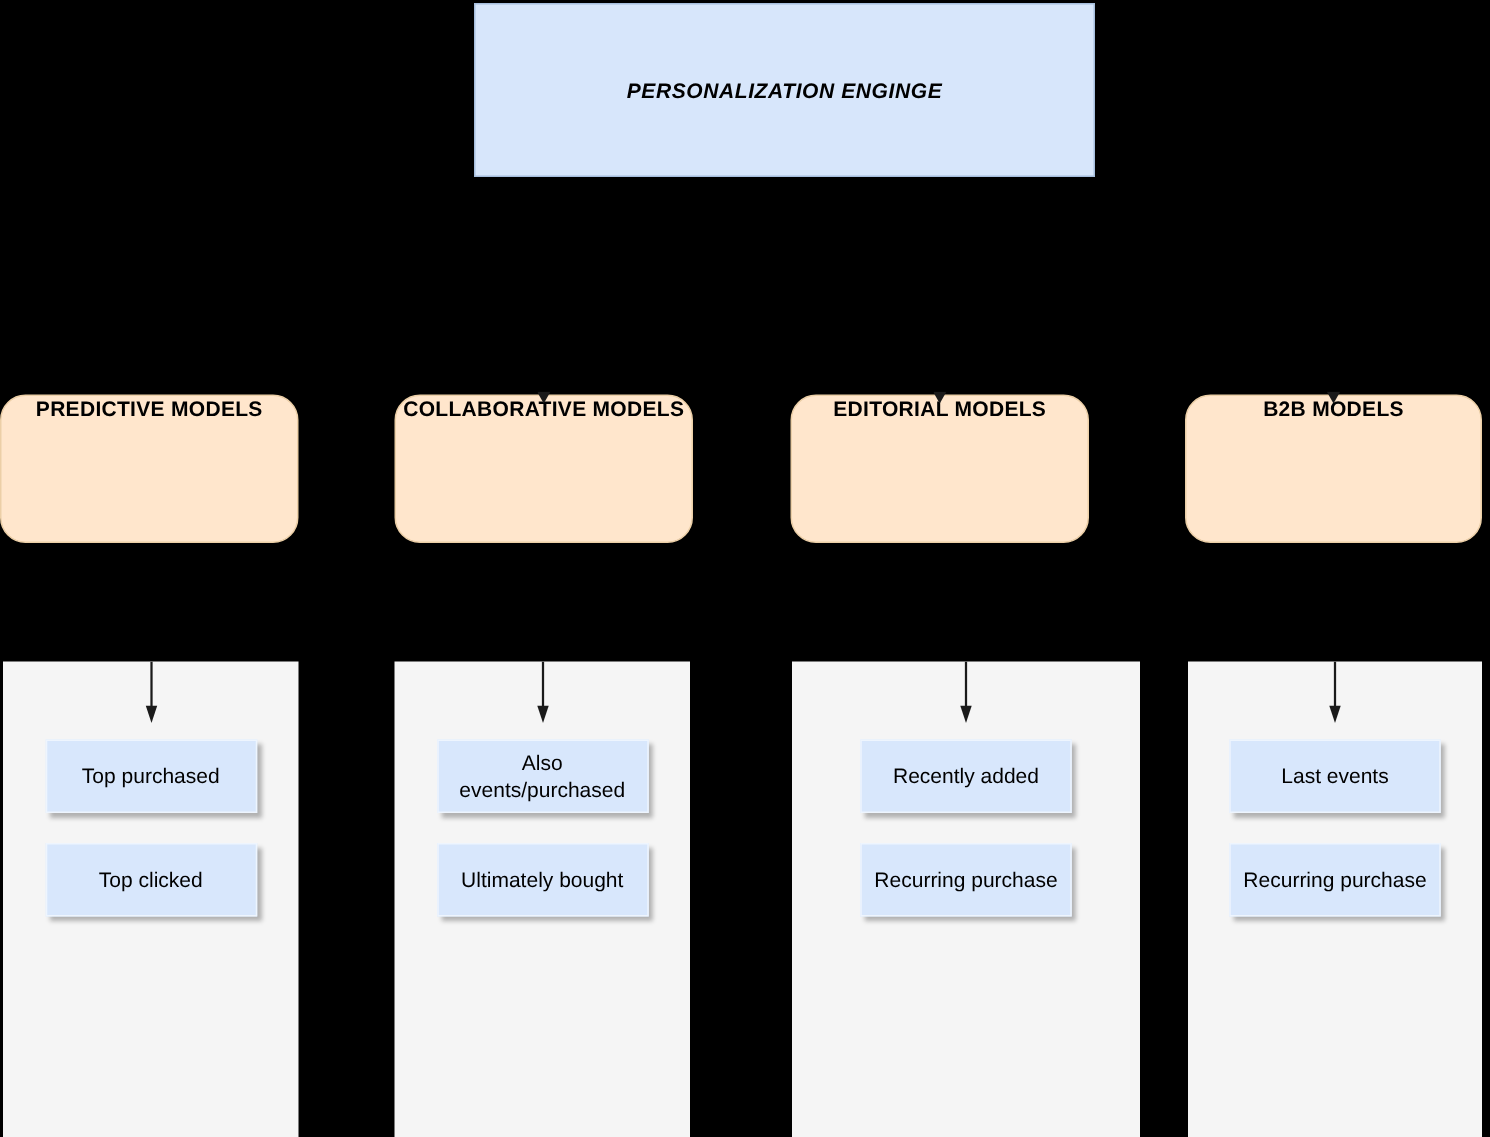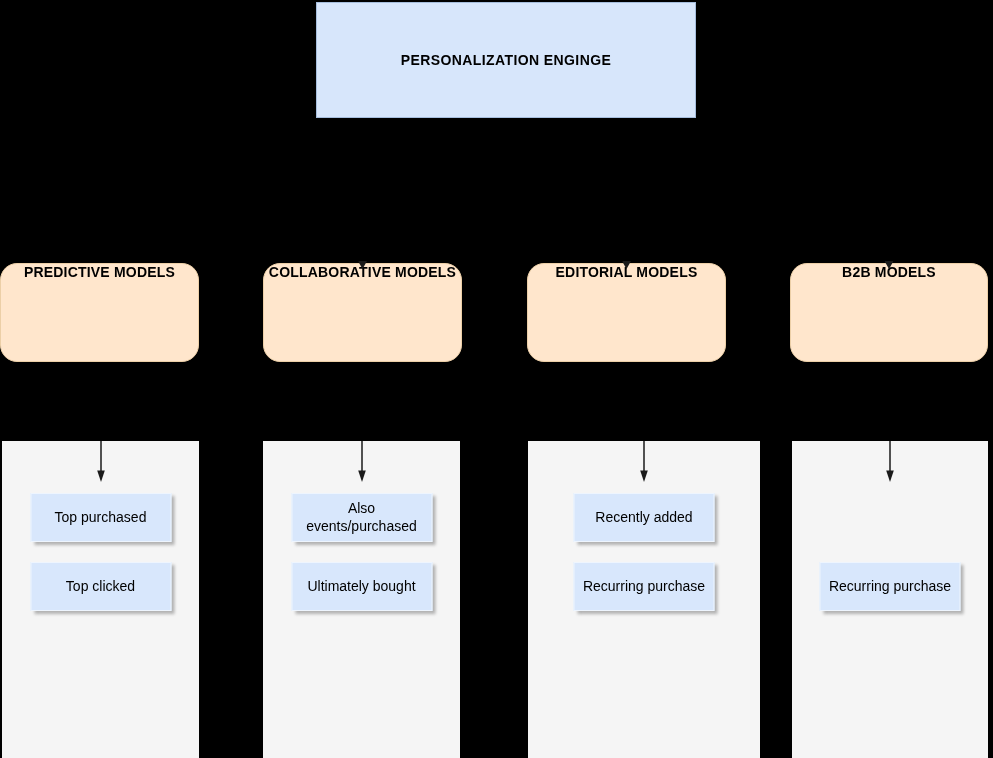--- a/index.html
+++ b/index.html
@@ -5,23 +5,23 @@
   html,body{margin:0;padding:0;}
   body{
     width:993px;height:758px;position:relative;overflow:hidden;
     background:var(--background,#000);
     font-family:"Liberation Sans",sans-serif;color:var(--text,#000);
   }
   .stage{position:absolute;left:0;top:0;width:993px;height:758px;}
 
   
   .engine{
-    position:absolute;left:316px;top:2px;width:380px;height:116px;
+    position:absolute;left:316px;top:2px;width:414px;height:116px;
     background:var(--engine-fill,#d7e6fb);border:1px solid var(--engine-border,#a6bedd);
-    display:flex;align-items:center;justify-content:center;box-sizing:border-box;
+    display:flex;align-items:center;justify-content:center;box-sizing:border-box;font-style:italic;
   }
   .engine-label{font-weight:bold;font-size:14px;letter-spacing:.4px;}
 
   
   .header{
     position:absolute;top:263px;width:199px;height:99px;box-sizing:border-box;
     background:var(--header-fill,#ffe6cc);border:1px solid var(--header-border,#eccfa7);
     border-radius:17px;
     display:flex;justify-content:center;
     font-weight:bold;font-size:14px;text-align:center;letter-spacing:.2px;
@@ -131,19 +131,22 @@
   <section class="col c3">
     <div class="header">
       <span class="tip"></span>
       <span>B2B MODELS</span>
     </div>
     <div class="panel">
       <svg class="arrow" width="12" height="42" viewBox="0 0 12 42">
         <line x1="6" y1="0" x2="6" y2="30" stroke="#1a1a1a" stroke-width="1.5"></line>
         <path d="M6 41 L2.2 29.5 L9.8 29.5 Z" fill="#1a1a1a"></path>
       </svg>
+      <div class="item row0">
+          <span>Last events</span>
+        </div>
       <div class="item row1">
           <span>Recurring purchase</span>
         </div>
     </div>
   </section>
 
 </div>
 
 </body></html>

